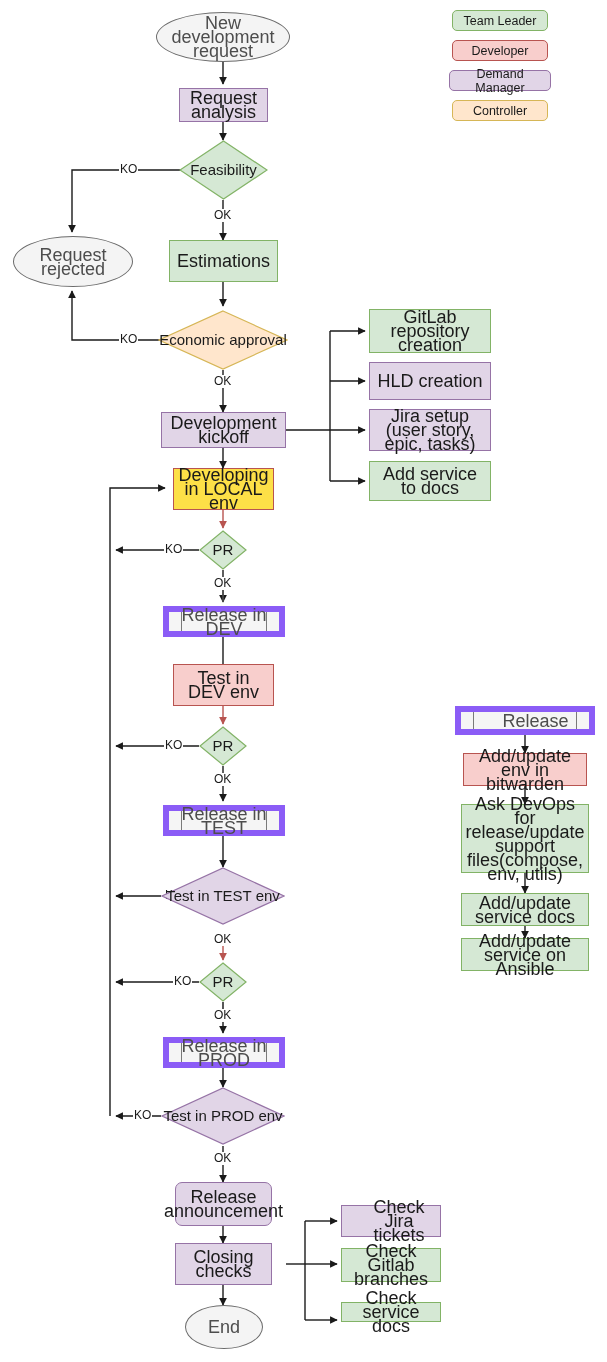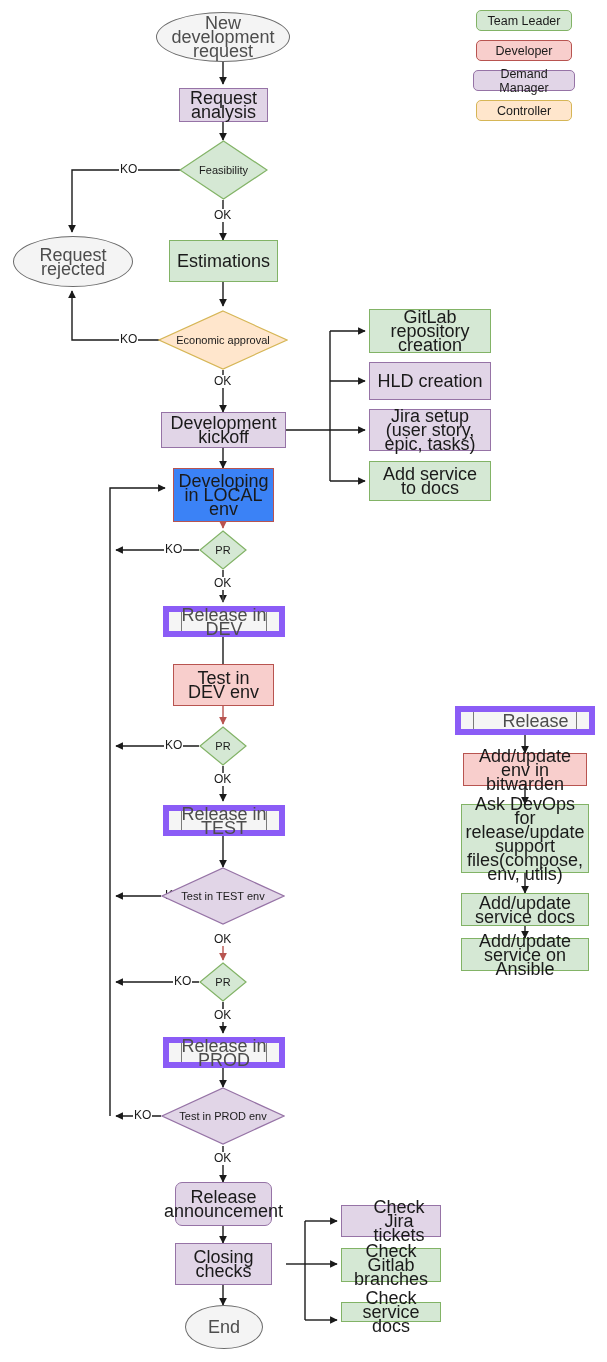--- a/index.html
+++ b/index.html
@@ -2,29 +2,29 @@
 <html><head>
 <meta charset="utf-8">
 <style>
   html,body{margin:0;padding:0;background:#ffffff;}
   body{font-family:"Liberation Sans", sans-serif;}
   #canvas{position:relative;width:607px;height:1362px;background:#ffffff;overflow:hidden;}
   .node{position:absolute;box-sizing:border-box;display:flex;align-items:center;
         justify-content:center;text-align:center;color:#1a1a1a;font-size:18px;
         line-height:14px;padding:2px 4px;}
   .rect{border:1px solid #7a7a7a;}
-  .legend{border-radius:5px;font-size:12.5px;margin-left:24px;}
+  .legend{border-radius:5px;font-size:12.5px;}
   .ellipse{border:1px solid #6b6b6b;border-radius:50%;background:#f4f4f4;color:#4d4d4d;}
   .predef{background:#f5f5f5;border:6px solid #8b5cf6;color:#4d4d4d;}
   .predef .bar{position:absolute;top:0;bottom:0;width:1px;background:#7a7a7a;}
   .predef .bar.l{left:12px;} .predef .bar.r{right:12px;}
   .diamond{position:absolute;}
   .diamond svg{position:absolute;left:0;top:0;}
   .diamond .dlabel{position:absolute;left:0;top:0;right:0;bottom:0;display:flex;
-        align-items:center;justify-content:center;text-align:left;font-size:11px;
+        align-items:center;justify-content:center;text-align:left;font-size:15px;
         line-height:14px;color:#1a1a1a;}
   .edges{position:absolute;left:0;top:0;width:607px;height:1362px;pointer-events:none;}
   .elabel{position:absolute;font-size:12px;color:#1a1a1a;background:#ffffff;
         padding:0 1px;line-height:13px;}
 </style>
 </head>
 <body>
 
 <div id="canvas">
 
@@ -188,21 +188,21 @@
   <div class="node rect" style="left:369px;top:362px;width:122px;height:38px;background:#e1d5e7;border-color:#9673a6;">
       <span>HLD creation</span>
     </div>
   <div class="node rect" style="left:369px;top:409px;width:122px;height:42px;background:#e1d5e7;border-color:#9673a6;">
       <span>Jira setup (user story, epic, tasks)</span>
     </div>
   <div class="node rect" style="left:369px;top:461px;width:122px;height:40px;background:#d5e8d4;border-color:#82b366;">
       <span>Add service to docs</span>
     </div>
 
-  <div class="node rect" style="left:173px;top:468px;width:101px;height:54px;background:#3b82f6;border-color:#b85450;">
+  <div class="node rect" style="left:173px;top:468px;width:101px;height:42px;background:#fde047;border-color:#b85450;">
       <span>Developing in LOCAL env</span>
     </div>
 
   <div class="diamond" style="left:199px;top:530px;width:48px;height:40px;">
     <svg width="48" height="40">
         <polygon points="24,1 47,20 24,39 1,20" fill="#d5e8d4" stroke="#82b366" stroke-width="1.2"></polygon>
       </svg>
     <div class="dlabel">PR</div>
   </div>
 

